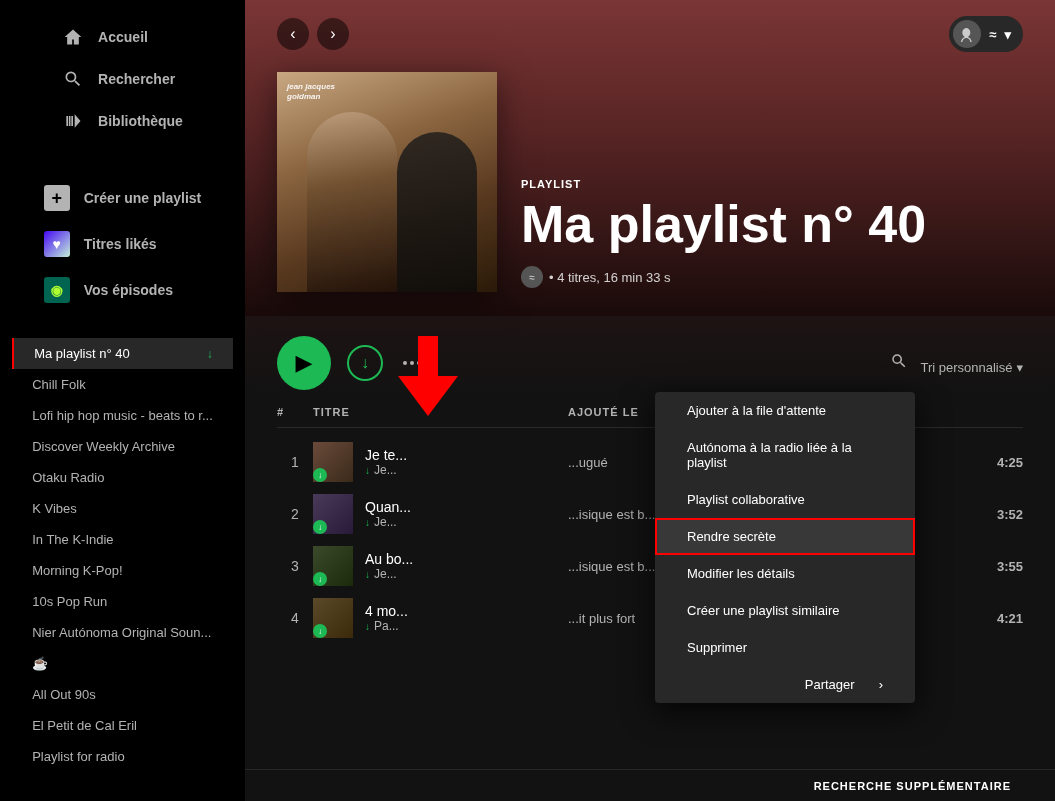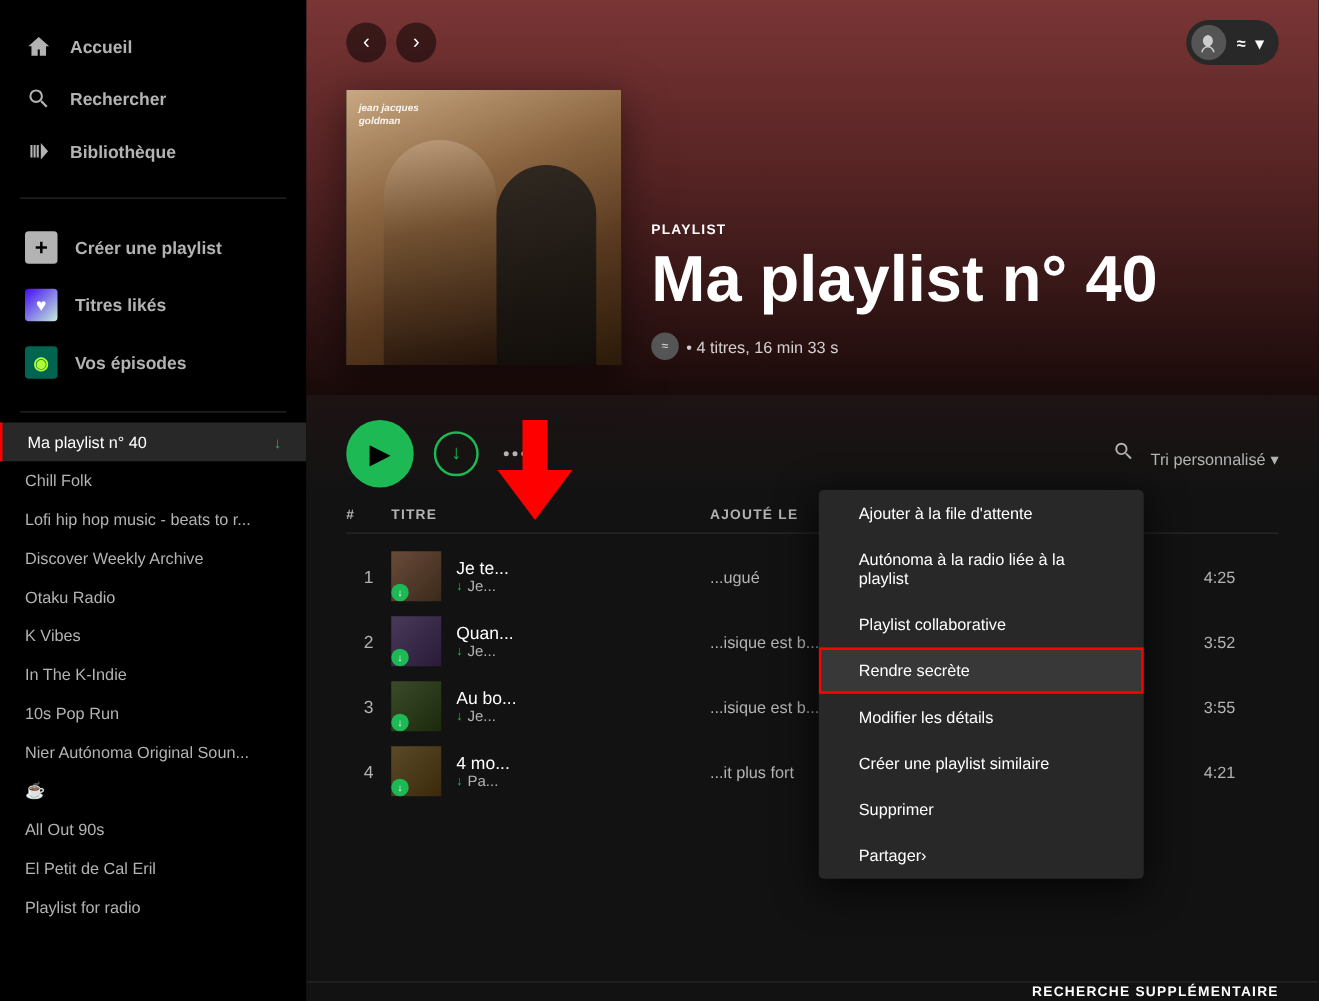--- a/index.html
+++ b/index.html
@@ -16,20 +16,21 @@
     
     .sidebar {
       width: 245px;
       min-width: 245px;
       background: #000;
       display: flex;
       flex-direction: column;
       height: 801px;
       overflow-y: auto;
       padding-bottom: 16px;
+      align-items: center;
     }
     .sidebar-nav {
       padding: 16px 0 8px 0;
     }
     .sidebar-nav-item {
       display: flex;
       align-items: center;
       gap: 14px;
       padding: 10px 20px;
       color: #b3b3b3;
@@ -391,20 +392,22 @@
       overflow: hidden;
       text-overflow: ellipsis;
     }
     .track-added {
       font-size: 13px;
       color: #b3b3b3;
     }
     .track-duration {
       font-size: 13px;
       color: #b3b3b3;
+      text-align: right;
+      font-weight: bold;
     }
     .context-menu {
       position: absolute;
       top: 76px;
       left: 410px;
       width: 260px;
       background: #282828;
       border-radius: 4px;
       box-shadow: 0 8px 32px rgba(0,0,0,0.8);
       z-index: 200;
@@ -510,20 +513,23 @@
       <span>Discover Weekly Archive</span>
     </div>
     <div class="playlist-item">
       <span>Otaku Radio</span>
     </div>
     <div class="playlist-item">
       <span>K Vibes</span>
     </div>
     <div class="playlist-item">
       <span>In The K-Indie</span>
+    </div>
+    <div class="playlist-item">
+      <span>Morning K-Pop!</span>
     </div>
     <div class="playlist-item">
       <span>10s Pop Run</span>
     </div>
     <div class="playlist-item">
       <span>Nier Autónoma Original Soun...</span>
     </div>
     <div class="playlist-item">
       <span>☕</span>
     </div>
@@ -704,21 +710,21 @@
               <span>Pa...</span>
             </div>
           </div>
         </div>
         <span class="track-album">...it plus fort</span>
         <span class="track-added">il y a 7 heures</span>
         <span class="track-duration">4:21</span>
       </div>
     </div>
 
-    <div style="position:absolute;bottom:0;left:0;right:0;height:16px;background:#121212;border-top:1px solid #282828;display:flex;align-items:center;justify-content:flex-end;padding:0 32px;">
+    <div style="position:absolute;bottom:0;left:0;right:0;height:32px;background:#121212;border-top:1px solid #282828;display:flex;align-items:center;justify-content:flex-end;padding:0 44px;">
       <span style="font-size:11px;font-weight:700;letter-spacing:1px;color:#fff;">RECHERCHE SUPPLÉMENTAIRE</span>
     </div>
 
     <div class="context-menu">
       <div class="context-menu-item">
         <span>Ajouter à la file d'attente</span>
       </div>
       <div class="context-menu-item">
         <span>Autónoma à la radio liée à la playlist</span>
       </div>
@@ -730,20 +736,20 @@
       </div>
       <div class="context-menu-item">
         <span>Modifier les détails</span>
       </div>
       <div class="context-menu-item">
         <span>Créer une playlist similaire</span>
       </div>
       <div class="context-menu-item">
         <span>Supprimer</span>
       </div>
-      <div class="context-menu-item" style="justify-content:flex-start;">
+      <div class="context-menu-item" style="justify-content:flex-end;gap:24px;">
         <span>Partager</span>
         <span>›</span>
       </div>
     </div>
 
   </div>
 </div>
 
 </body></html>

